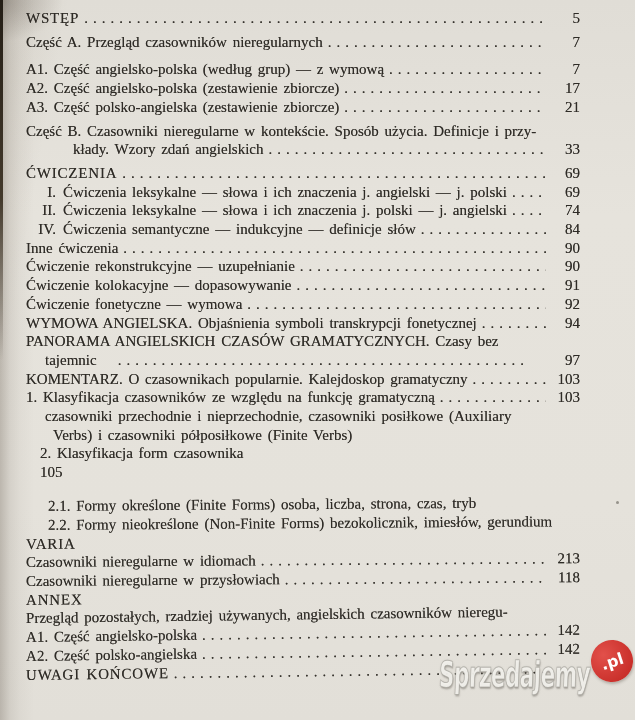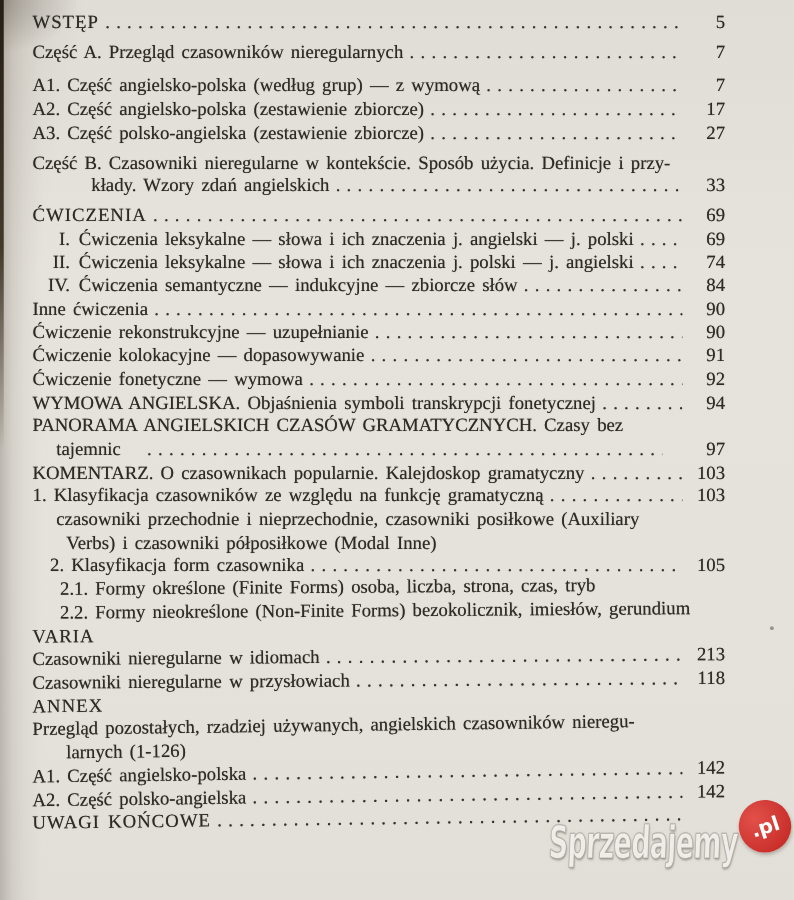--- a/index.html
+++ b/index.html
@@ -37,21 +37,21 @@
   .gap-md{margin-top:9px;}
   .rn{flex:0 0 30px;text-align:right;margin-right:7px;}
   .label{flex:0 0 auto;}
   .caps{letter-spacing:.8px;}
   .fill{flex:1 1 0;min-width:0;overflow:hidden;padding:0 5px;color:#35322c;}
   .fill.leader::after{
     content:"....................................................................................";
     letter-spacing:5px;
   }
   .page-num{flex:0 0 34px;text-align:right;}
-  .lv-num2{padding-left:14px;}
+  .lv-num2{padding-left:14px;flex-direction:column;}
   .lv-sub{padding-left:22px;}
   .lv-cont{padding-left:19px;gap:16px;}
   .lv-cont-mid{padding-left:27px;}
   .lv-cont-deep{padding-left:47px;}
   .tiltA{transform:rotate(-0.4deg);transform-origin:0 50%;}
   .tiltB{transform:rotate(-0.75deg);transform-origin:0 50%;}
   .speck{position:absolute;left:616px;top:501px;width:3px;height:3px;border-radius:50%;background:#565249;opacity:.55;}
   .watermark{position:absolute;left:430px;top:638px;width:205px;height:80px;pointer-events:none;}
   .wm-text{
     position:absolute;left:10px;top:16px;white-space:nowrap;
@@ -92,21 +92,21 @@
         <span class="page-num">7</span>
       </div>
       <div class="row lv-base">
         <span class="label">A2. Część angielsko-polska (zestawienie zbiorcze)</span>
         <span class="fill leader"></span>
         <span class="page-num">17</span>
       </div>
       <div class="row lv-base">
         <span class="label">A3. Część polsko-angielska (zestawienie zbiorcze)</span>
         <span class="fill leader"></span>
-        <span class="page-num">27</span>
+        <span class="page-num">21</span>
       </div>
       <div class="row lv-base gap-sm">
         <span class="label">Część B. Czasowniki nieregularne w kontekście. Sposób użycia. Definicje i przy-</span>
         <span class="fill"></span>
       </div>
       <div class="row lv-cont-deep">
         <span class="label">kłady. Wzory zdań angielskich</span>
         <span class="fill leader"></span>
         <span class="page-num">33</span>
       </div>
@@ -122,21 +122,21 @@
         <span class="page-num">69</span>
       </div>
       <div class="row lv-roman">
         <span class="rn">II.</span>
         <span class="label">Ćwiczenia leksykalne — słowa i ich znaczenia j. polski — j. angielski</span>
         <span class="fill leader"></span>
         <span class="page-num">74</span>
       </div>
       <div class="row lv-roman">
         <span class="rn">IV.</span>
-        <span class="label">Ćwiczenia semantyczne — indukcyjne — zbiorcze słów</span>
+        <span class="label">Ćwiczenia semantyczne — indukcyjne — definicje słów</span>
         <span class="fill leader"></span>
         <span class="page-num">84</span>
       </div>
       <div class="row lv-base">
         <span class="label">Inne ćwiczenia</span>
         <span class="fill leader"></span>
         <span class="page-num">90</span>
       </div>
       <div class="row lv-base">
         <span class="label">Ćwiczenie rekonstrukcyjne — uzupełnianie</span>
@@ -175,21 +175,21 @@
       <div class="row lv-base">
         <span class="label">1. Klasyfikacja czasowników ze względu na funkcję gramatyczną</span>
         <span class="fill leader"></span>
         <span class="page-num">103</span>
       </div>
       <div class="row lv-cont">
         <span class="label">czasowniki przechodnie i nieprzechodnie, czasowniki posiłkowe (Auxiliary</span>
         <span class="fill"></span>
       </div>
       <div class="row lv-cont-mid">
-        <span class="label">Verbs) i czasowniki półposiłkowe (Modal Inne)</span>
+        <span class="label">Verbs) i czasowniki półposiłkowe (Finite Verbs)</span>
         <span class="fill"></span>
       </div>
       <div class="row lv-num2">
         <span class="label">2. Klasyfikacja form czasownika</span>
         <span class="fill leader"></span>
         <span class="page-num">105</span>
       </div>
       <div class="row lv-sub tiltA">
         <span class="label">2.1. Formy określone (Finite Forms) osoba, liczba, strona, czas, tryb</span>
         <span class="fill"></span>
@@ -214,21 +214,20 @@
       </div>
       <div class="row lv-base tiltB">
         <span class="label caps">ANNEX</span>
         <span class="fill"></span>
       </div>
       <div class="row lv-base tiltB">
         <span class="label">Przegląd pozostałych, rzadziej używanych, angielskich czasowników nieregu-</span>
         <span class="fill"></span>
       </div>
       <div class="row lv-cont-mid tiltB">
-        <span class="label">larnych (1-126)</span>
         <span class="fill"></span>
       </div>
       <div class="row lv-base tiltB">
         <span class="label">A1. Część angielsko-polska</span>
         <span class="fill leader"></span>
         <span class="page-num">142</span>
       </div>
       <div class="row lv-base tiltB">
         <span class="label">A2. Część polsko-angielska</span>
         <span class="fill leader"></span>

